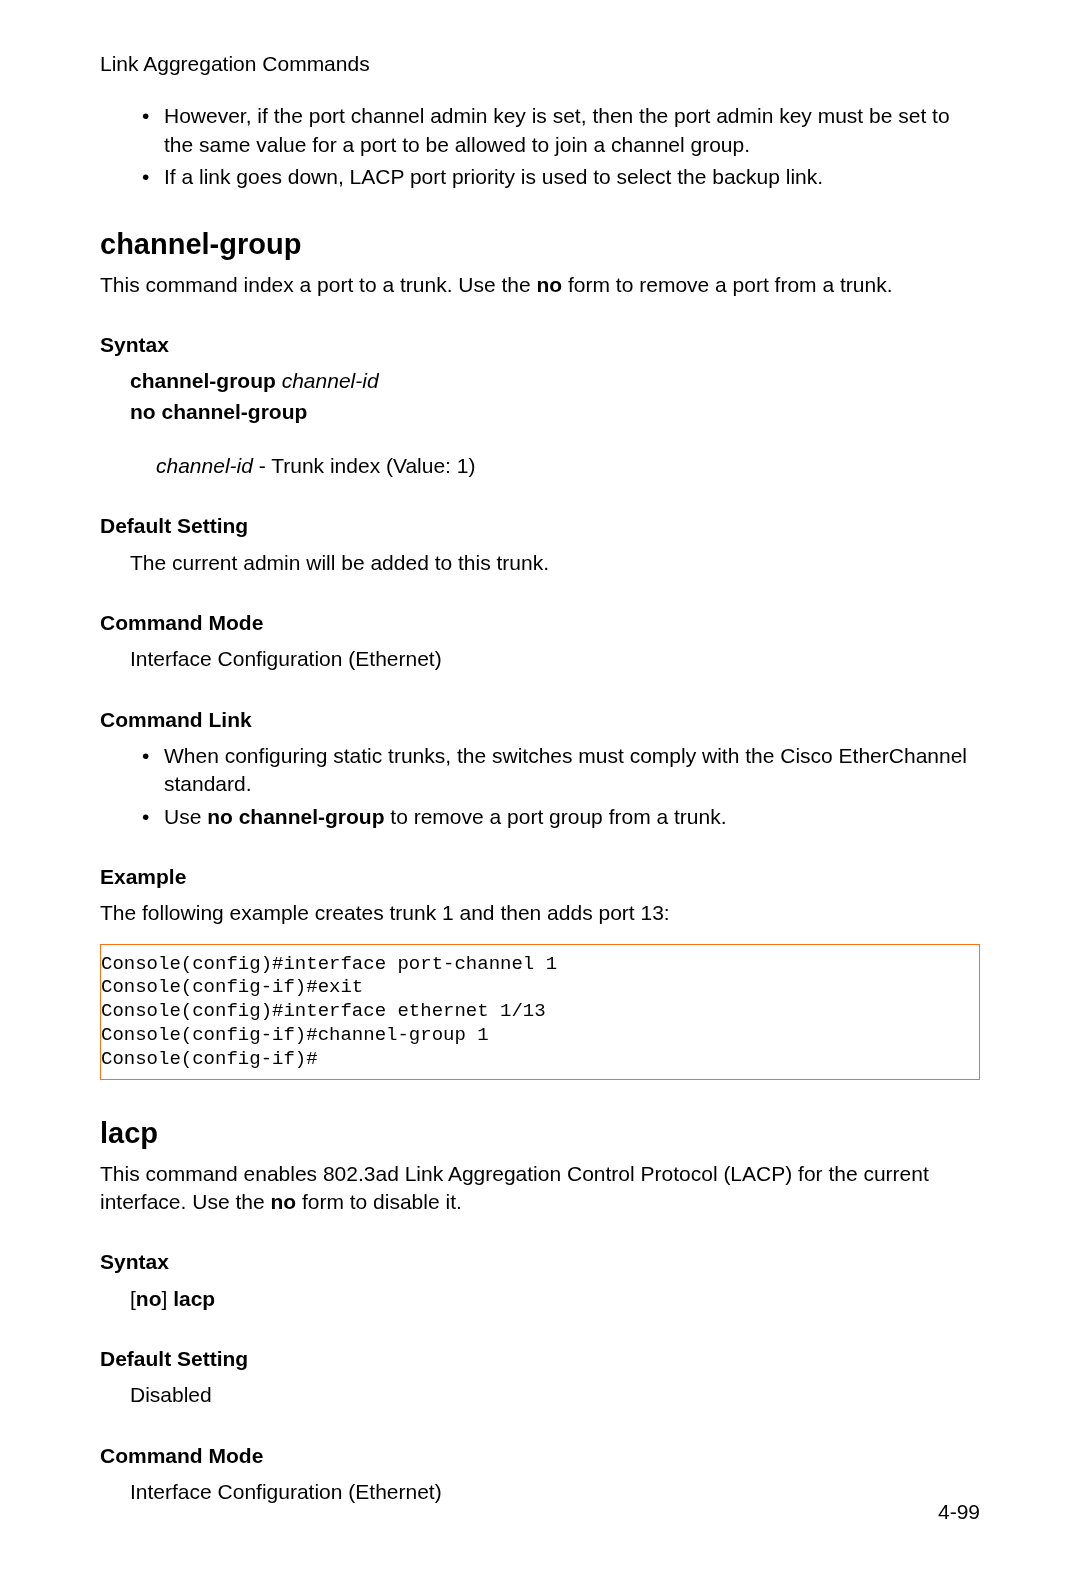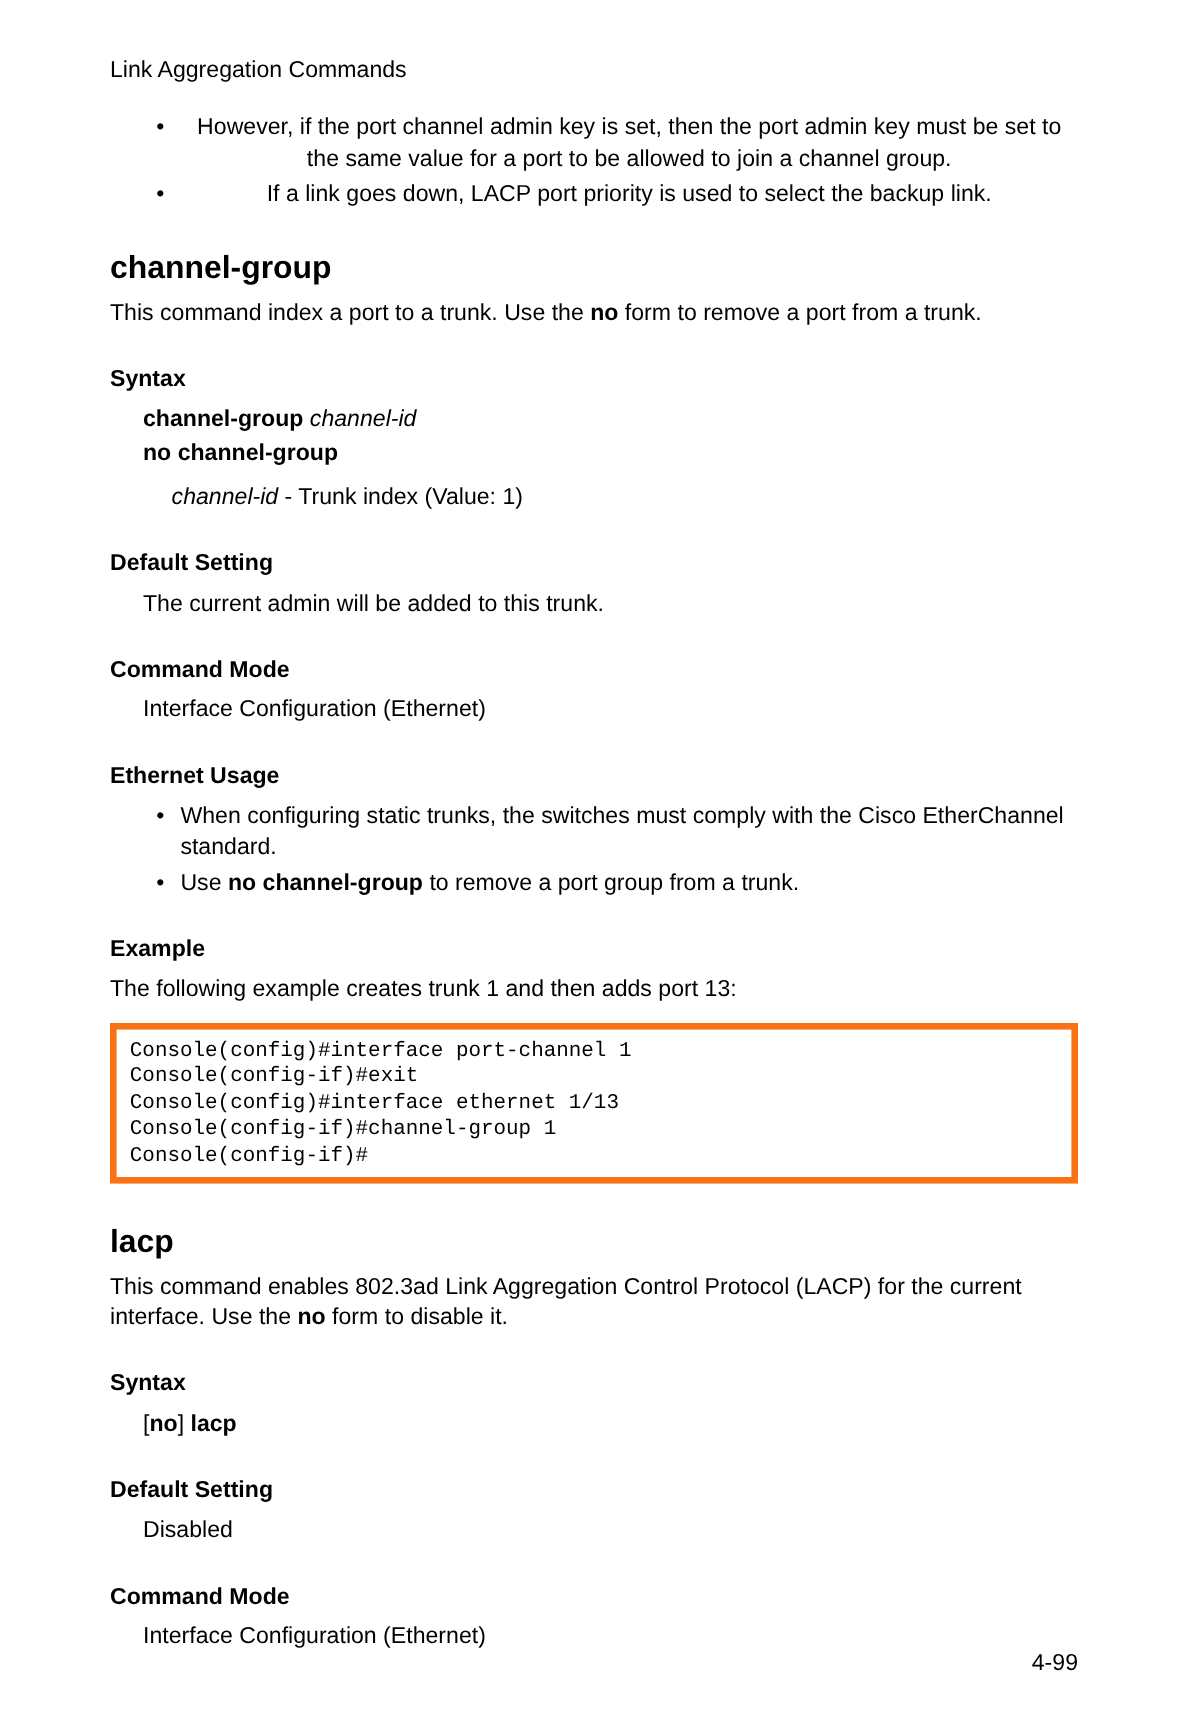--- a/index.html
+++ b/index.html
@@ -23,21 +23,20 @@
       margin-bottom: 24px;
     }
     .bullet-list {
       list-style: none;
       padding-left: 42px;
     }
     .bullet-list li {
       position: relative;
       padding-left: 22px;
       margin-bottom: 4px;
-      text-align: center;
     }
     .bullet-list li::before {
       content: "•";
       position: absolute;
       left: 0;
       top: 0;
     }
     h2 {
       font-weight: bold;
       font-size: 29px;
@@ -58,24 +57,24 @@
     .indent2 {
       padding-left: 56px;
     }
     .bold {
       font-weight: bold;
     }
     .italic {
       font-style: italic;
     }
     .code-block {
-      border: 6px solid #f97316;
+      border: 1px solid #f97316;
       font-family: "Courier New", Courier, monospace;
       font-size: 19px;
-      padding: 8px 12px;
+      padding: 8px 0;
       margin-top: 14px;
       margin-bottom: 8px;
       line-height: 1.25;
       white-space: pre;
     }
     .footer {
       position: absolute;
       bottom: 44px;
       right: 100px;
       font-size: 21px;
@@ -113,31 +112,31 @@
   <span>This command index a port to a trunk. Use the </span><span class="bold">no</span><span> form to remove a port from a trunk.</span>
 </p>
 
 <div class="section-label">Syntax</div>
 <div class="indent syntax-line">
   <span class="bold">channel-group</span><span class="italic"> channel-id</span>
 </div>
 <div class="indent syntax-line">
   <span class="bold">no channel-group</span>
 </div>
-<div class="indent2" style="margin-top:12px;">
+<div class="indent2" style="margin-top:26px;">
   <span class="italic">channel-id</span><span> - Trunk index (Value: 1)</span>
 </div>
 
 <div class="section-label">Default Setting</div>
 <div class="indent">The current admin will be added to this trunk.</div>
 
 <div class="section-label">Command Mode</div>
 <div class="indent">Interface Configuration (Ethernet)</div>
 
-<div class="section-label">Ethernet Usage</div>
+<div class="section-label">Command Link</div>
 <ul class="usage-list">
   <li>When configuring static trunks, the switches must comply with the Cisco EtherChannel standard.</li>
   <li>
     <span>Use </span><span class="bold">no channel-group</span><span> to remove a port group from a trunk.</span>
   </li>
 </ul>
 
 <div class="section-label">Example</div>
 <p class="para">The following example creates trunk 1 and then adds port 13:</p>
 

